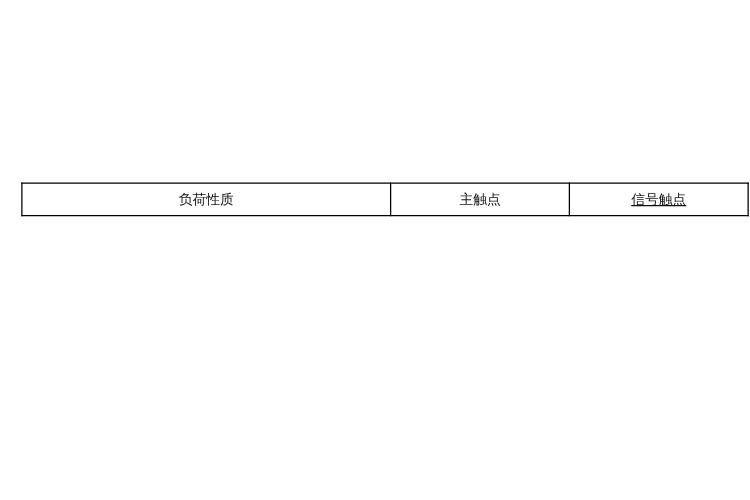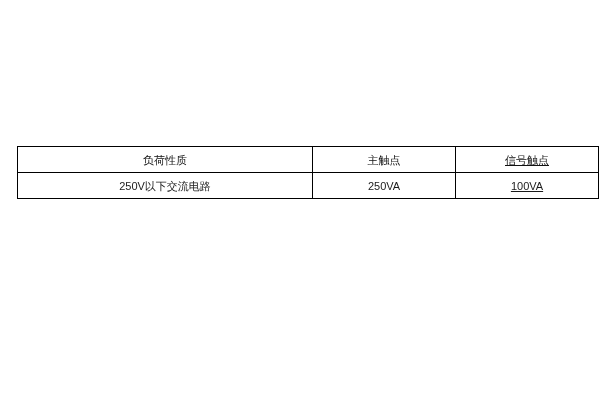--- a/index.html
+++ b/index.html
@@ -55,21 +55,16 @@
 
 <div class="page">
   <div class="table-wrap">
     <table class="spec-table">
       <tbody>
         <tr class="header-row">
           <td class="col-desc">负荷性质</td>
           <td class="col-main">主触点</td>
           <td class="col-signal">信号触点</td>
         </tr>
-        <tr>
-          <td class="col-desc">250V以下交流电路</td>
-          <td class="col-main">250VA</td>
-          <td class="col-signal">100VA</td>
-        </tr>
       </tbody>
     </table>
   </div>
 </div>
 
 </body></html>

